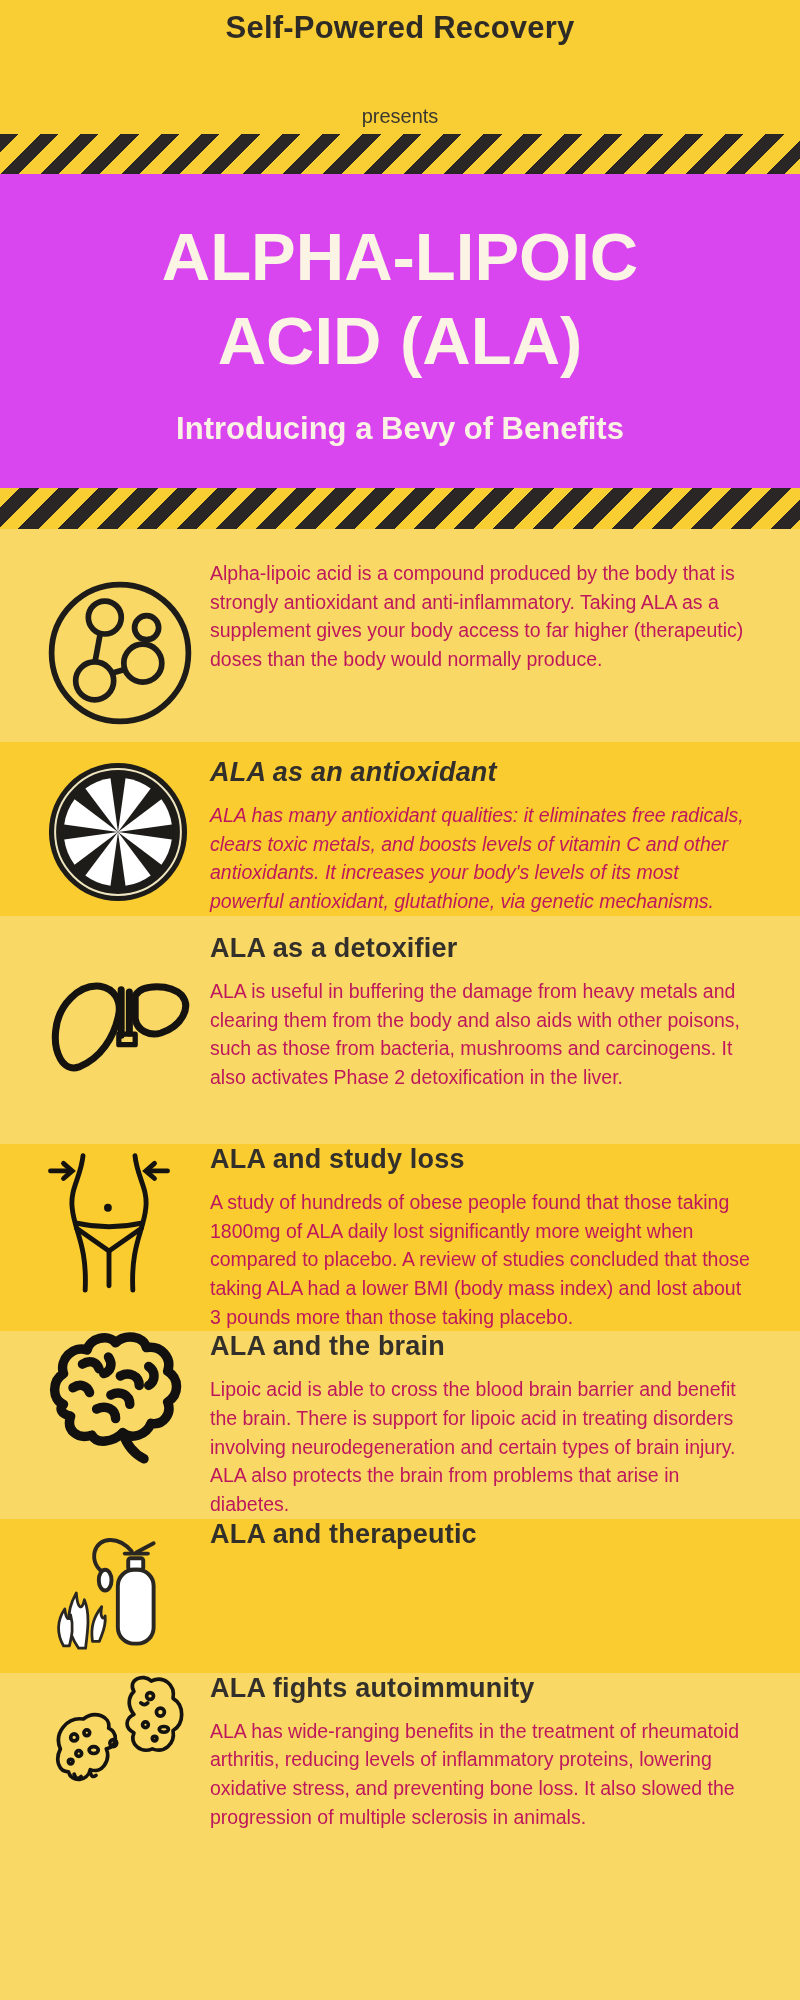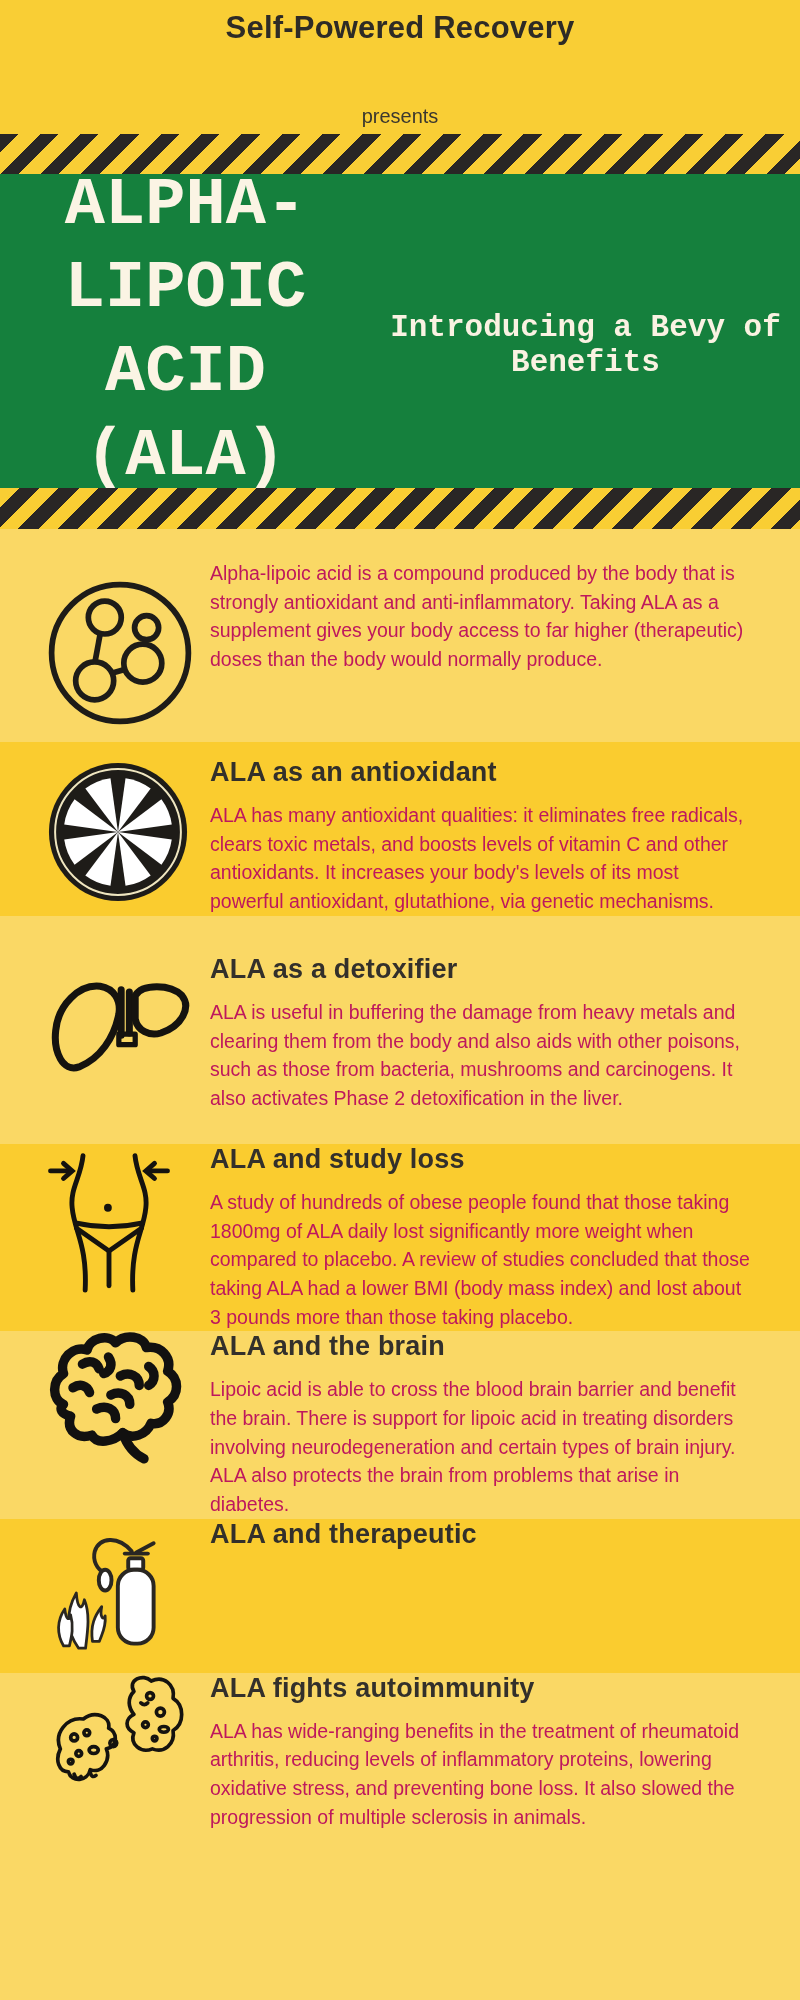--- a/index.html
+++ b/index.html
@@ -21,24 +21,23 @@
   .stripes-top{
     height:40px;
     background:repeating-linear-gradient(135deg,#292625 0 13px,#F9CE35 13px 28.5px);
   }
   .stripes-bottom{
     height:41px;
     background:repeating-linear-gradient(135deg,#F9CE33 0 13.5px,#292625 13.5px 28px);
   }
   
   .banner{
-    height:314px;background:#15803d;color:#FBF4E4;
-    display:flex;flex-direction:row;align-items:center;justify-content:center;
+    height:314px;background:#d946ef;color:#FBF4E4;
+    display:flex;flex-direction:column;align-items:center;justify-content:center;
     text-align:center;
-    font-family:Liberation Mono, monospace;
   }
   .banner .title{
     font-size:67px;font-weight:bold;line-height:1.25;letter-spacing:0;
     color:#FBF4E4;
   }
   .banner .subtitle{
     font-size:31px;font-weight:bold;margin-top:28px;color:#FAF2E2;
   }
   
   .sec{display:flex;box-sizing:border-box;}
@@ -51,30 +50,30 @@
   }
   .sec p{
     margin:13px 0 0 0;font-size:19.5px;line-height:1.47;color:#be185d;font-weight:400;
   }
   
   .sec:nth-of-type(1){height:221px;}
   .sec:nth-of-type(2){height:210px;}
   .sec:nth-of-type(3){height:218px;}
   .sec:nth-of-type(4){height:207px;}
   .sec:nth-of-type(5){height:213px;}
-  .sec:nth-of-type(6){height:174px;}
+  .sec:nth-of-type(6){height:174px;font-style:italic;}
   .sec:nth-of-type(7){height:228px;}
   
   .sec:nth-of-type(1) .text-col{padding-top:36px;}
   .sec:nth-of-type(2) .text-col{padding-top:38px;}
   .sec:nth-of-type(3) .text-col{padding-top:38px;}
   .sec:nth-of-type(4) .text-col{padding-top:12px;}
   .sec:nth-of-type(5) .text-col{padding-top:17px;}
   .sec:nth-of-type(6) .text-col{padding-top:15px;}
-  .sec:nth-of-type(7) .text-col{padding-top:38px;}
+  .sec:nth-of-type(7) .text-col{padding-top:17px;}
   
   .sec:nth-of-type(1) .icon-col svg{margin-top:20px;}
   .sec:nth-of-type(2) .icon-col svg{margin-top:42px;}
   .sec:nth-of-type(3) .icon-col svg{margin-top:48px;}
   .sec:nth-of-type(4) .icon-col svg{margin-top:12px;}
   .sec:nth-of-type(5) .icon-col svg{margin-top:48px;}
   .sec:nth-of-type(6) .icon-col svg{margin-top:16px;}
   .sec:nth-of-type(7) .icon-col svg{margin-top:58px;}
 </style>
 </head>

